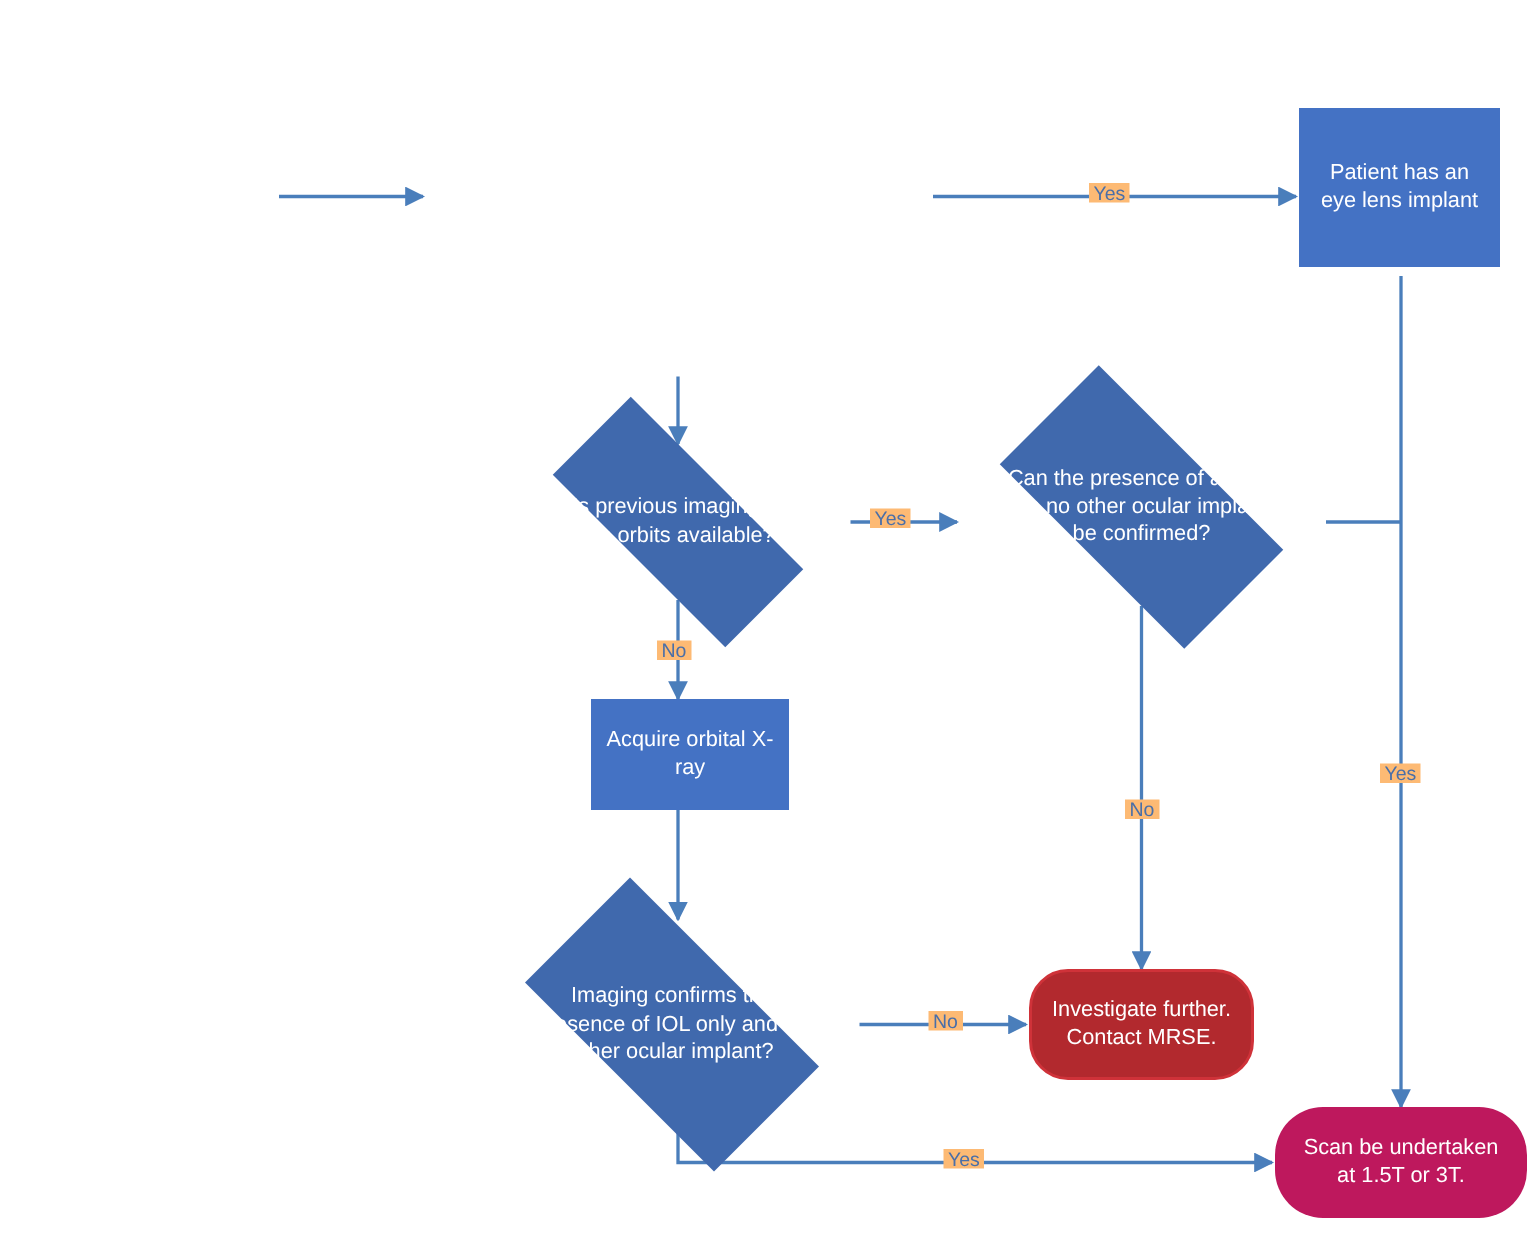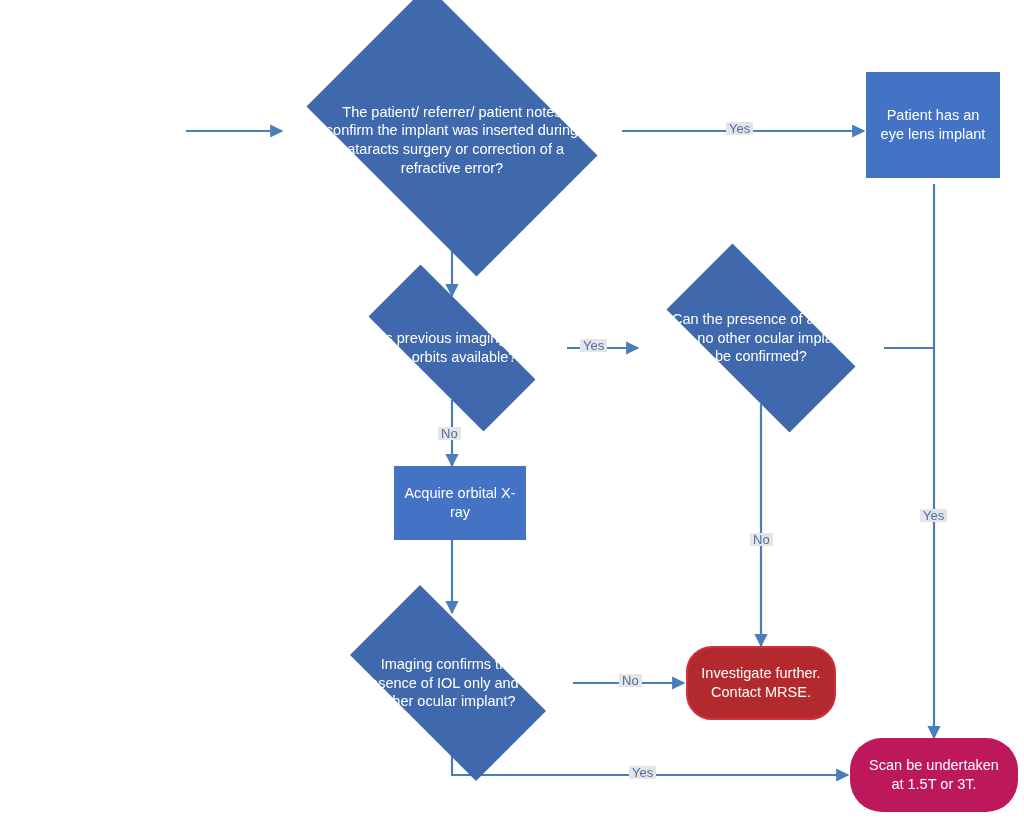--- a/index.html
+++ b/index.html
@@ -85,21 +85,21 @@
     border-radius: 32px;
     font-size: 14.5px;
   }
   .n-green b { font-weight: normal; }
 
   
   .elabel {
     position: absolute;
     color: #4a6fa8;
     font-size: 13px;
-    background: #e5e5e5;
+    background: #fdba74;
     padding: 0 3px;
     line-height: 1;
     z-index: 4;
     white-space: nowrap;
   }
 </style>
 </head>
 <body>
 
 <div id="canvas">
@@ -128,27 +128,20 @@
     <path d="M 884 348 L 934 348" stroke="#4a7ebb" stroke-width="2.2" fill="none"></path>
 
     <path d="M 761 404 L 761 646" stroke="#4a7ebb" stroke-width="2.2" fill="none" marker-end="url(#arrow)"></path>
 
     <path d="M 573 683 L 684 683" stroke="#4a7ebb" stroke-width="2.2" fill="none" marker-end="url(#arrow)"></path>
 
     <path d="M 452 752 L 452 775 L 848 775" stroke="#4a7ebb" stroke-width="2.2" fill="none" marker-end="url(#arrow)"></path>
   </svg>
 
 
-  <div class="node n-diamond" style="left:282px; top:10px; width:340px; height:242px;">
-    <span class="dia"></span>
-    <span class="txt" style="margin-top:18px;">The patient/ referrer/ patient notes
-confirm the implant was inserted during
-cataracts surgery or correction of a
-refractive error?</span>
-  </div>
 
   <div class="node n-rect" style="left:866px; top:72px; width:134px; height:106px;">
     <span class="txt">Patient has an
 eye lens implant</span>
   </div>
 
   <div class="node n-diamond" style="left:337px; top:296px; width:230px; height:104px;">
     <span class="dia"></span>
     <span class="txt">Is previous imaging of
 the orbits available?</span>

